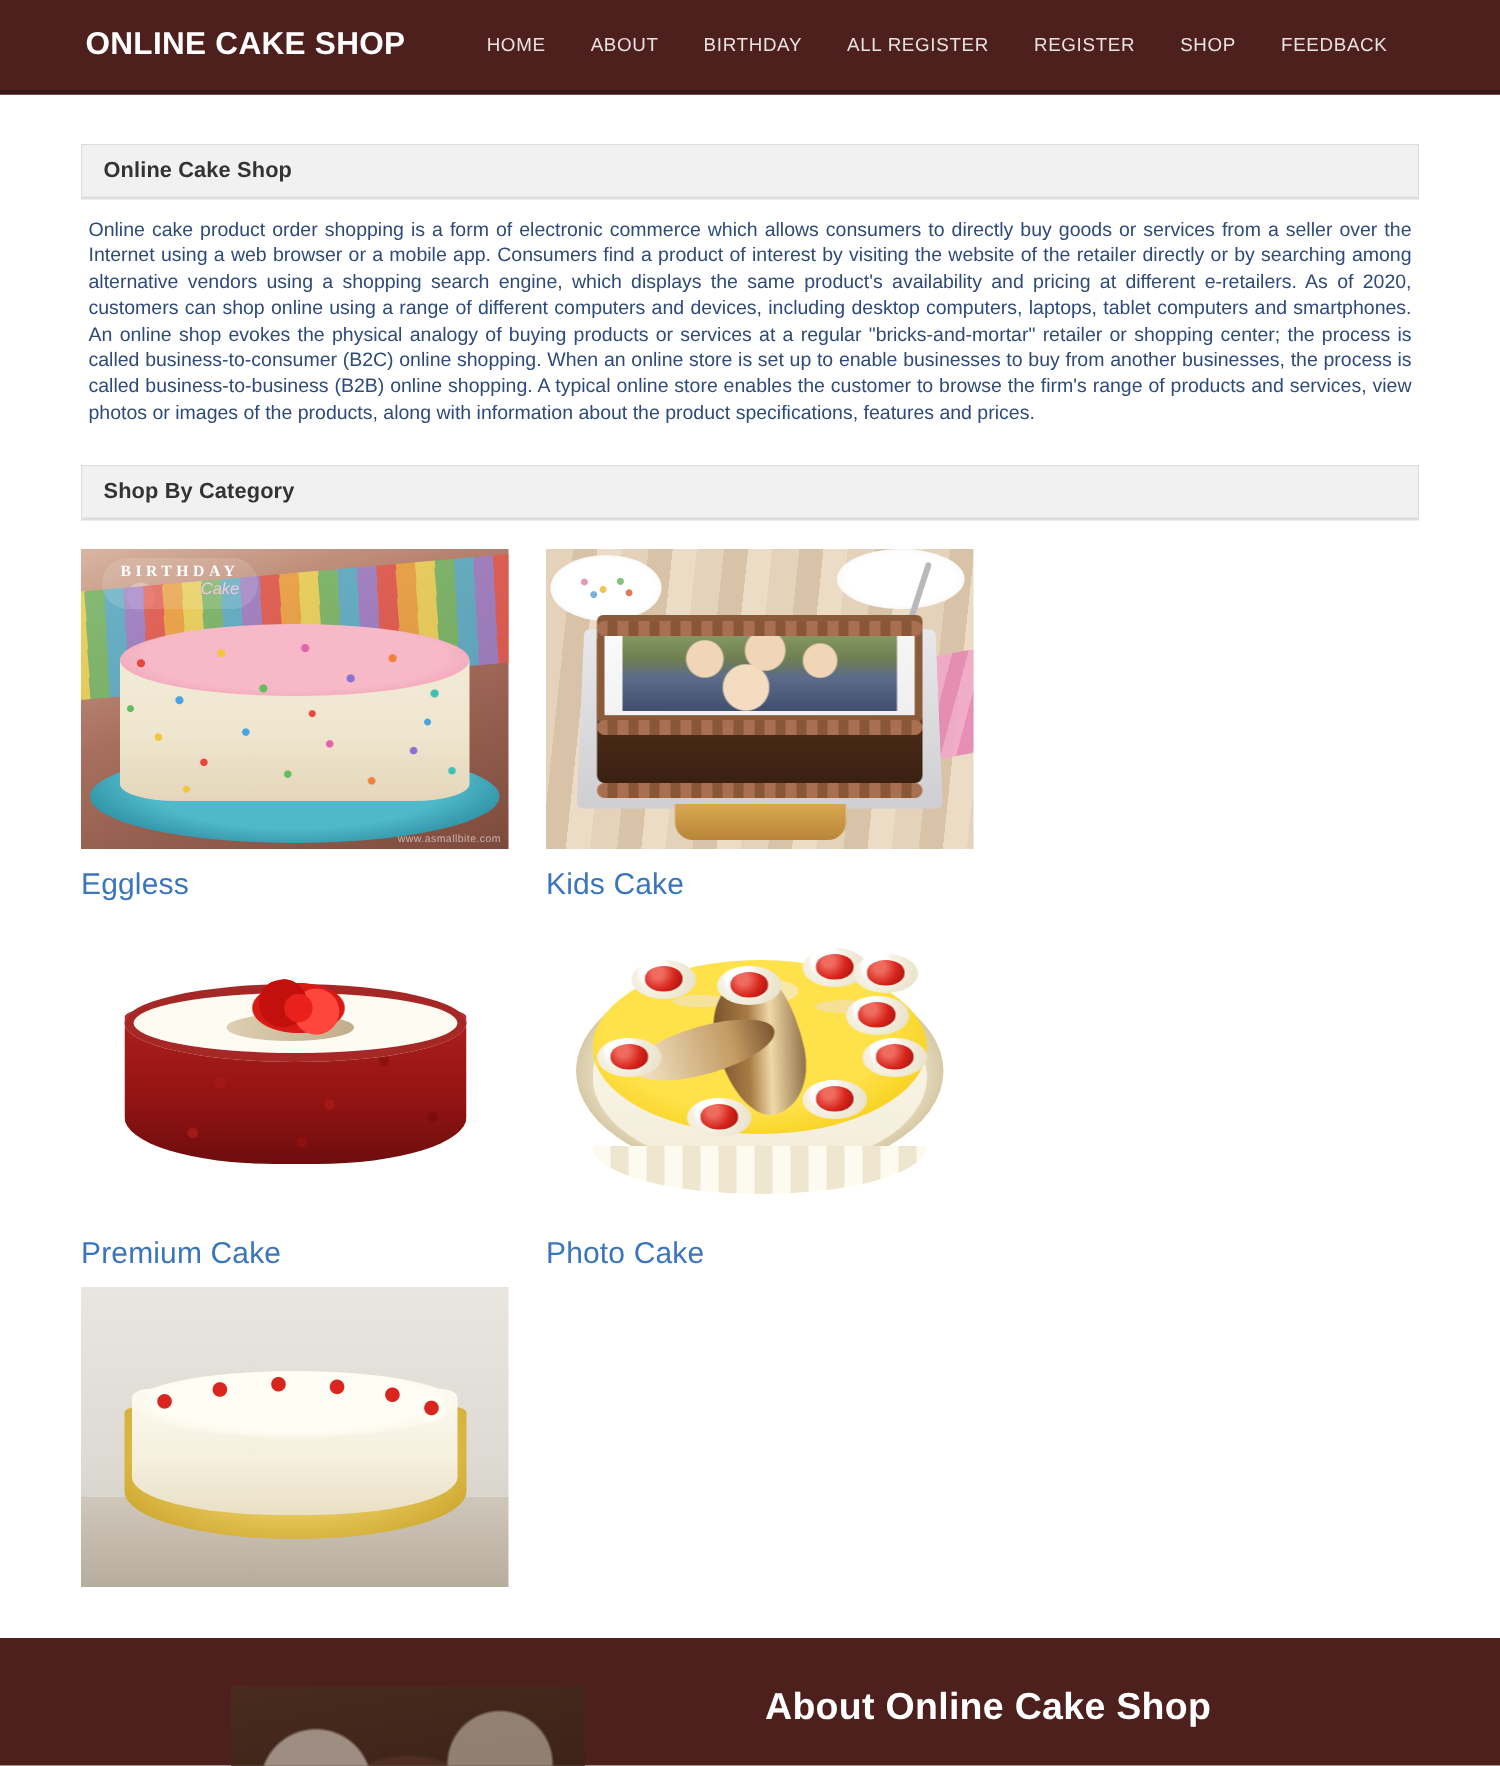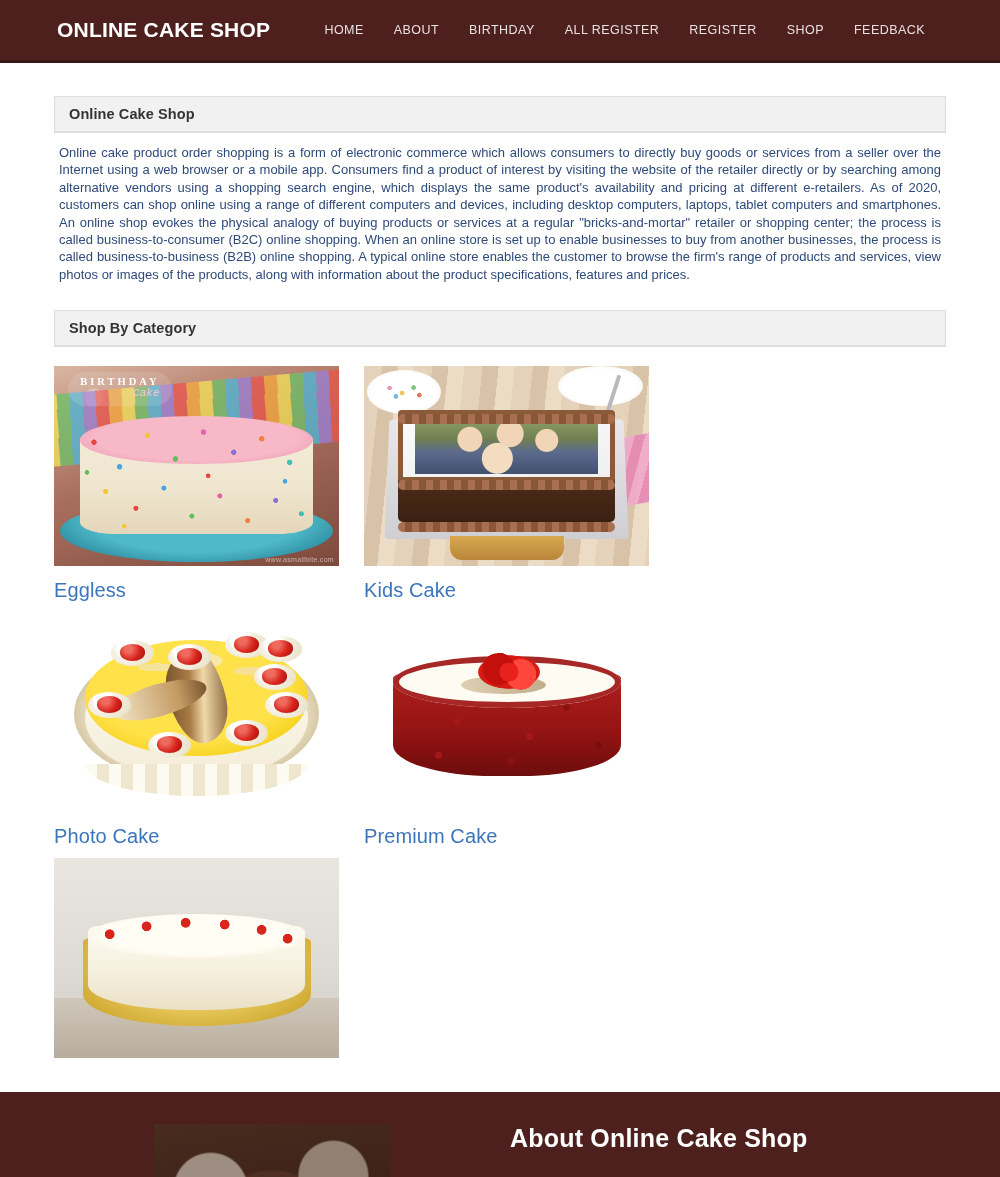--- a/index.html
+++ b/index.html
@@ -181,21 +181,21 @@
     text-align:right;
     line-height:1.05;
   }
   .bd-badge .b1{
     display:block; color:#ffffff; font-size:10.5px;
     font-weight:bold; letter-spacing:3px;
     font-family:"Liberation Serif", serif;
   }
   .bd-badge .b2{
     display:block; color:#f7c6d8; font-size:11px;
-    font-style:italic; font-family:Liberation Mono, monospace;
+    font-style:italic; font-family:Liberation Sans, sans-serif;
     margin-top:1px;
   }
   .bd-url{
     position:absolute; right:5px; bottom:3px;
     color:rgba(255,255,255,.55); font-size:7px;
     letter-spacing:.3px;
   }
 
   
   .img-kids{
@@ -566,20 +566,31 @@
           <div class="k-board"></div>
           <div class="k-cakebody"></div>
           <div class="k-cakeTop"></div>
           <div class="k-photo"></div>
           <div class="k-frill" style="top:24%"></div>
           <div class="k-frill" style="top:57%"></div>
           <div class="k-frill" style="top:78%"></div>
           <div class="k-stand"></div>
         </div>
         <a class="cat-label">Kids Cake</a>
+      </div>
+
+      <div class="cat-cell">
+        <div class="cat-thumb img-velvet">
+          <div class="v-body"></div>
+          <div class="v-top"></div>
+          <div class="v-rim"></div>
+          <div class="v-leaf"></div>
+          <div class="v-rose"></div>
+        </div>
+        <a class="cat-label">Premium Cake</a>
       </div>
 
       <div class="cat-cell">
         <div class="cat-thumb img-pineapple">
           <div class="p-plate"></div>
           <div class="p-cream"></div>
           <div class="p-top"></div>
           <div class="p-slices"></div>
           <div class="p-choc"></div>
           <div class="p-choc2"></div>
@@ -590,31 +601,20 @@
           <div class="cherry" style="left:72%;top:12%"></div>
           <div class="cherry" style="left:70%;top:26%"></div>
           <div class="cherry" style="left:74%;top:40%"></div>
           <div class="cherry" style="left:60%;top:54%"></div>
           <div class="cherry" style="left:33%;top:60%"></div>
           <div class="p-scallop"></div>
         </div>
         <a class="cat-label">Photo Cake</a>
       </div>
 
-      <div class="cat-cell">
-        <div class="cat-thumb img-velvet">
-          <div class="v-body"></div>
-          <div class="v-top"></div>
-          <div class="v-rim"></div>
-          <div class="v-leaf"></div>
-          <div class="v-rose"></div>
-        </div>
-        <a class="cat-label">Premium Cake</a>
-      </div>
-
 
       <div class="cat-cell">
         <div class="cat-thumb img-drycakes">
           <div class="dc-table"></div>
           <div class="dc-base"></div>
           <div class="dc-body"></div>
           <div class="dc-top"></div>
           <div class="dc-swirls"></div>
           <div class="dc-cherries"></div>
         </div>

